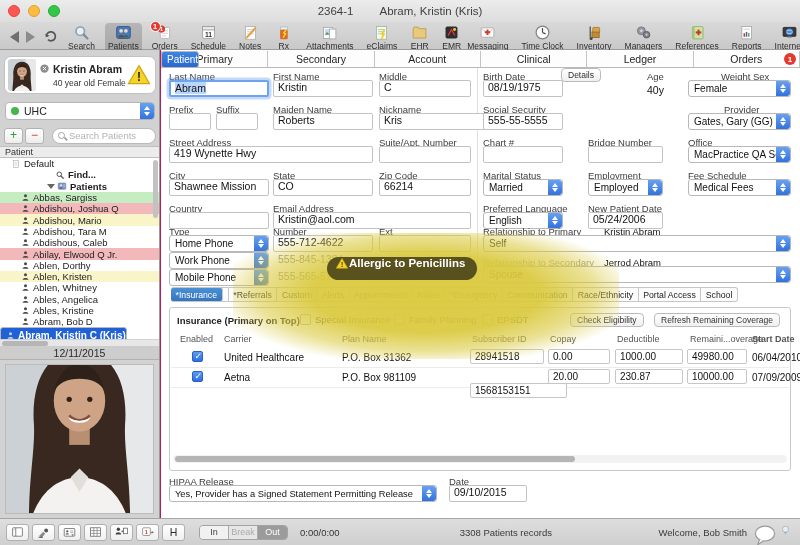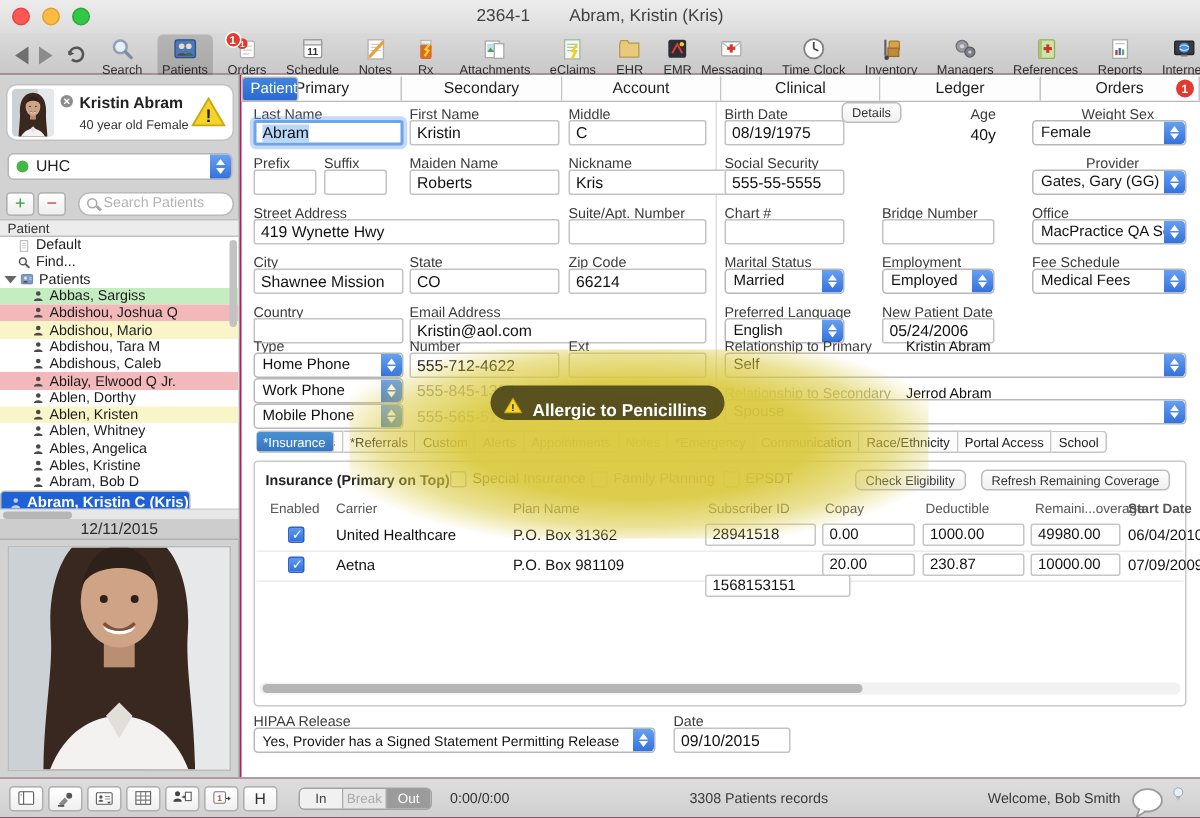--- a/index.html
+++ b/index.html
@@ -49,39 +49,39 @@
   .pm.minus{color:#cf3b33;}
   .searchbox{flex:1;height:16px;margin-left:6px;background:#fff;border:1px solid #bababa;border-radius:8px;display:flex;align-items:center;padding-left:5px;gap:4px;}
   .mag{width:7px;height:7px;border:1.4px solid #a5a5a5;border-radius:50%;position:relative;flex:none;}
   .mag::after{content:"";position:absolute;width:4px;height:1.5px;background:#a5a5a5;transform:rotate(45deg);right:-3.6px;bottom:-1.2px;}
   .ph{font-size:9.5px;color:#b3b3b3;}
   .listhdr{position:absolute;left:0;top:96px;width:159px;height:12px;background:#ececec;border-top:1px solid #c0c0c0;border-bottom:1px solid #c0c0c0;font-size:9px;color:#333;padding-left:5px;line-height:11px;}
   .treelist{position:absolute;left:0;top:108px;width:159px;height:181px;background:#fff;overflow:hidden;}
   .trow{display:flex;align-items:center;height:11.3px;font-size:9.5px;color:#1c1c1c;white-space:nowrap;}
   .trow svg{width:10px;height:10px;margin-right:3px;flex:none;}
   .trow .tri{width:0;height:0;border-left:4px solid transparent;border-right:4px solid transparent;border-top:5px solid #666;margin:0 2px 0 3px;flex:none;}
-  .trow.b{font-weight:normal;}
+  .trow.b{font-weight:bold;margin-left:44px;}
   .prow{display:flex;align-items:center;height:11.3px;font-size:9.5px;color:#1c1c1c;padding-left:21px;white-space:nowrap;}
   .prow svg{width:9px;height:9px;margin-right:3px;flex:none;}
   .prow.sel{background:#2061d5;color:#fff;font-weight:bold;}
   .vsb{position:absolute;right:1px;top:110px;width:5px;height:58px;background:#c2c2c2;border-radius:3px;}
   .hsb{position:absolute;left:0px;top:290px;width:159px;height:6px;background:#e7e7e7;}
   .hsb i{position:absolute;left:2px;top:0.5px;width:46px;height:5px;background:#b6b6b6;border-radius:3px;display:block;}
   .datebar{position:absolute;left:0;top:296px;width:159px;height:14px;background:#cdcdcd;border-bottom:1px solid #b2b2b2;text-align:center;font-size:10.5px;color:#2c2c2c;line-height:14px;}
   .photo{position:absolute;left:5px;top:314px;width:149px;height:150px;background:#e7e7e7;border:1px solid #bbb;overflow:hidden;}
   .photo svg{width:100%;height:100%;display:block;}
   
   .main{position:absolute;left:161px;top:50px;width:639px;height:468px;background:#fff;}
   .tabs{position:absolute;left:0;top:1px;width:639px;height:17px;display:flex;border-bottom:1px solid #b9b9b9;}
   .tab{flex:1;background:#fdfdfd;border-right:1px solid #c4c4c4;font-size:10.5px;color:#1f1f1f;display:flex;align-items:center;justify-content:center;position:relative;}
   .tab:first-child{border-left:1px solid #c4c4c4;}
   .tab.sel{background:linear-gradient(#3f85e0,#2a67d2);color:#fff;}
   .tab .tbadge{position:absolute;right:3px;top:2px;width:12px;height:12px;border-radius:50%;background:#e23a2e;color:#fff;font-size:8px;font-weight:bold;display:flex;align-items:center;justify-content:center;}
   .lbl{position:absolute;font-size:9.5px;color:#3c3c3c;white-space:nowrap;}
-  .inp{position:absolute;height:17px;background:#fff;border:1px solid #c3c3c3;border-radius:2px;font-size:10.5px;color:#111;display:flex;align-items:center;padding-left:4px;white-space:nowrap;overflow:hidden;}
+  .inp{position:absolute;height:17px;background:#fff;border:1px solid #c3c3c3;border-radius:2px;font-size:10.5px;color:#111;display:flex;align-items:flex-start;padding-left:4px;white-space:nowrap;overflow:hidden;}
   .inp.focus{border:2px solid #6ea3ef;box-shadow:0 0 0 2.5px rgba(110,160,240,.4);}
   .inp .seltext{background:#b9d7fb;}
   .inp.ghost{border-color:transparent;background:transparent;color:#8d8d83;}
   .sel{position:absolute;height:17px;background:#fff;border:1px solid #b8b8b8;border-radius:3px;font-size:10px;color:#111;display:flex;align-items:center;padding-left:5px;white-space:nowrap;overflow:hidden;}
   .selv{flex:1;overflow:hidden;white-space:nowrap;}
   .statv{position:absolute;font-size:10.5px;color:#111;white-space:nowrap;}
   .btn{position:absolute;height:14px;background:linear-gradient(#fff,#f0f0f0);border:1px solid #bbb;border-radius:4px;font-size:8.5px;color:#333;display:flex;align-items:center;justify-content:center;padding:0 6px;}
   .vdivider{position:absolute;left:316px;top:18px;width:1px;height:218px;background:#e0e0e0;}
   .graylbl{color:#9b9b8a;}
   
@@ -99,21 +99,21 @@
   .cbx.on::after{content:"✓";position:absolute;left:1.5px;top:-1.5px;color:#fff;font-size:9px;font-weight:bold;}
   .thead{position:absolute;font-size:9px;color:#555;white-space:nowrap;}
   .tcell{position:absolute;font-size:10px;color:#111;white-space:nowrap;}
   .tinp{position:absolute;height:15px;background:#fff;border:1px solid #c6c6c6;border-radius:2px;font-size:10px;color:#111;display:flex;align-items:center;padding-left:4px;}
   .insline{position:absolute;left:1px;width:618px;height:1px;background:#ececec;}
   .ins-hsb{position:absolute;left:3px;top:147px;width:614px;height:8px;background:#f2f2f2;border-radius:4px;}
   .ins-hsb i{position:absolute;left:2px;top:1px;width:400px;height:6px;background:#b5b5b5;border-radius:3px;display:block;}
   
   .glow{position:absolute;left:72px;top:183px;width:386px;height:126px;pointer-events:none;z-index:40;
     background:radial-gradient(ellipse at 50% 48%, rgba(218,201,62,.97) 0%, rgba(218,201,62,.93) 42%, rgba(218,201,62,.55) 62%, rgba(218,201,62,0) 78%);}
-  .alertpill{position:absolute;left:166px;top:207px;height:23px;z-index:41;background:rgba(77,71,26,.92);border-radius:12px;display:flex;align-items:flex-end;padding:0 12px 0 8px;gap:6px;}
+  .alertpill{position:absolute;left:166px;top:207px;height:23px;z-index:41;background:rgba(77,71,26,.92);border-radius:12px;display:flex;align-items:flex-start;padding:0 12px 0 8px;}
   .alertpill svg{width:14px;height:13px;flex:none;}
   .alertpill span{color:#fff;font-weight:bold;font-size:11.5px;white-space:nowrap;}
   
   .bottom{position:absolute;left:0;top:518px;width:800px;height:27px;background:linear-gradient(#dedede,#cfcfcf);border-top:1px solid #a5a5a5;display:flex;align-items:center;}
   .bicons{display:flex;gap:3px;margin-left:6px;}
   .bico{width:23px;height:17px;background:linear-gradient(#fff,#efefef);border:1px solid #b0b0b0;border-radius:3px;display:flex;align-items:center;justify-content:center;}
   .bico svg{width:15px;height:14px;}
   .seg{display:flex;margin-left:14px;height:15px;border:1px solid #a3a3a3;border-radius:4px;overflow:hidden;}
   .segc{width:29px;font-size:9px;display:flex;align-items:center;justify-content:center;background:#f1f1f1;color:#444;border-right:1px solid #ababab;}
   .segc:last-child{border-right:none;}

